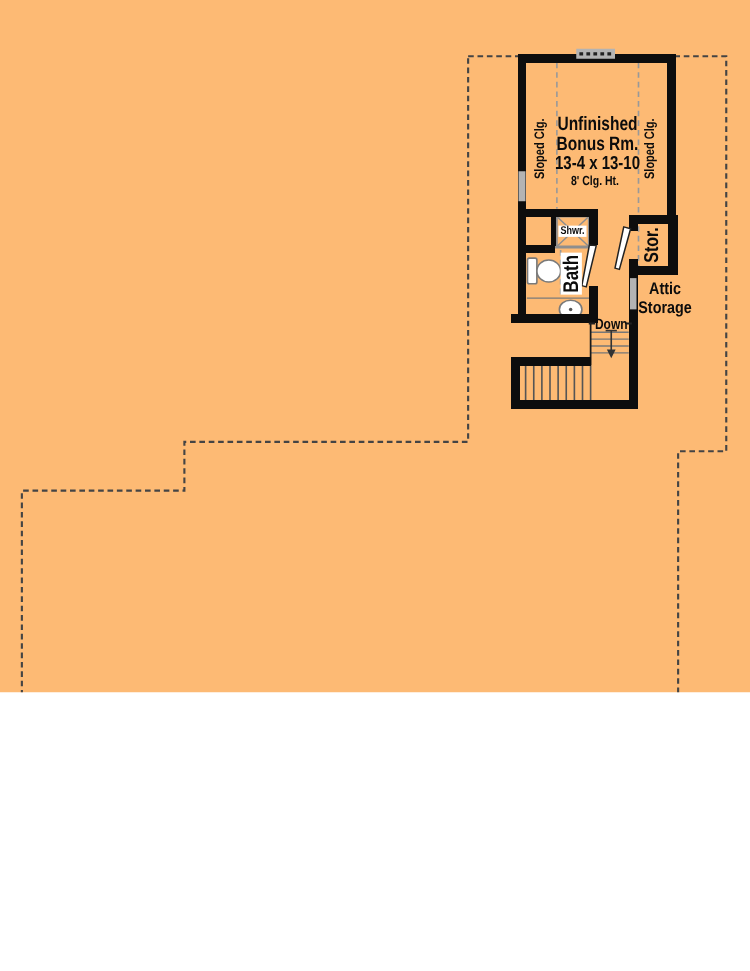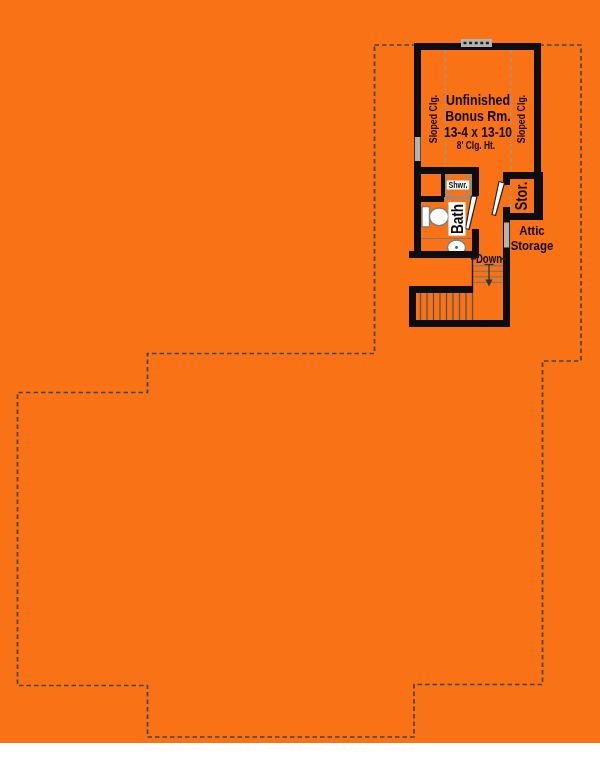--- a/index.html
+++ b/index.html
@@ -1,19 +1,19 @@
 <!DOCTYPE html>
 <html><head>
 <meta charset="utf-8">
 <style>
   html,body{margin:0;padding:0;background:#ffffff;}
   #canvas{
     position:relative;
-    width:600px;height:743px;
-    background:#f97316;
+    width:600px;height:554px;
+    background:#fdba74;
     overflow:hidden;
     font-family:"Liberation Sans", sans-serif;
   }
   #plan-svg{position:absolute;left:0;top:0;}
   .lbl{
     position:absolute;
     color:#0c0c0c;
     font-weight:bold;
     white-space:nowrap;
     line-height:1;

